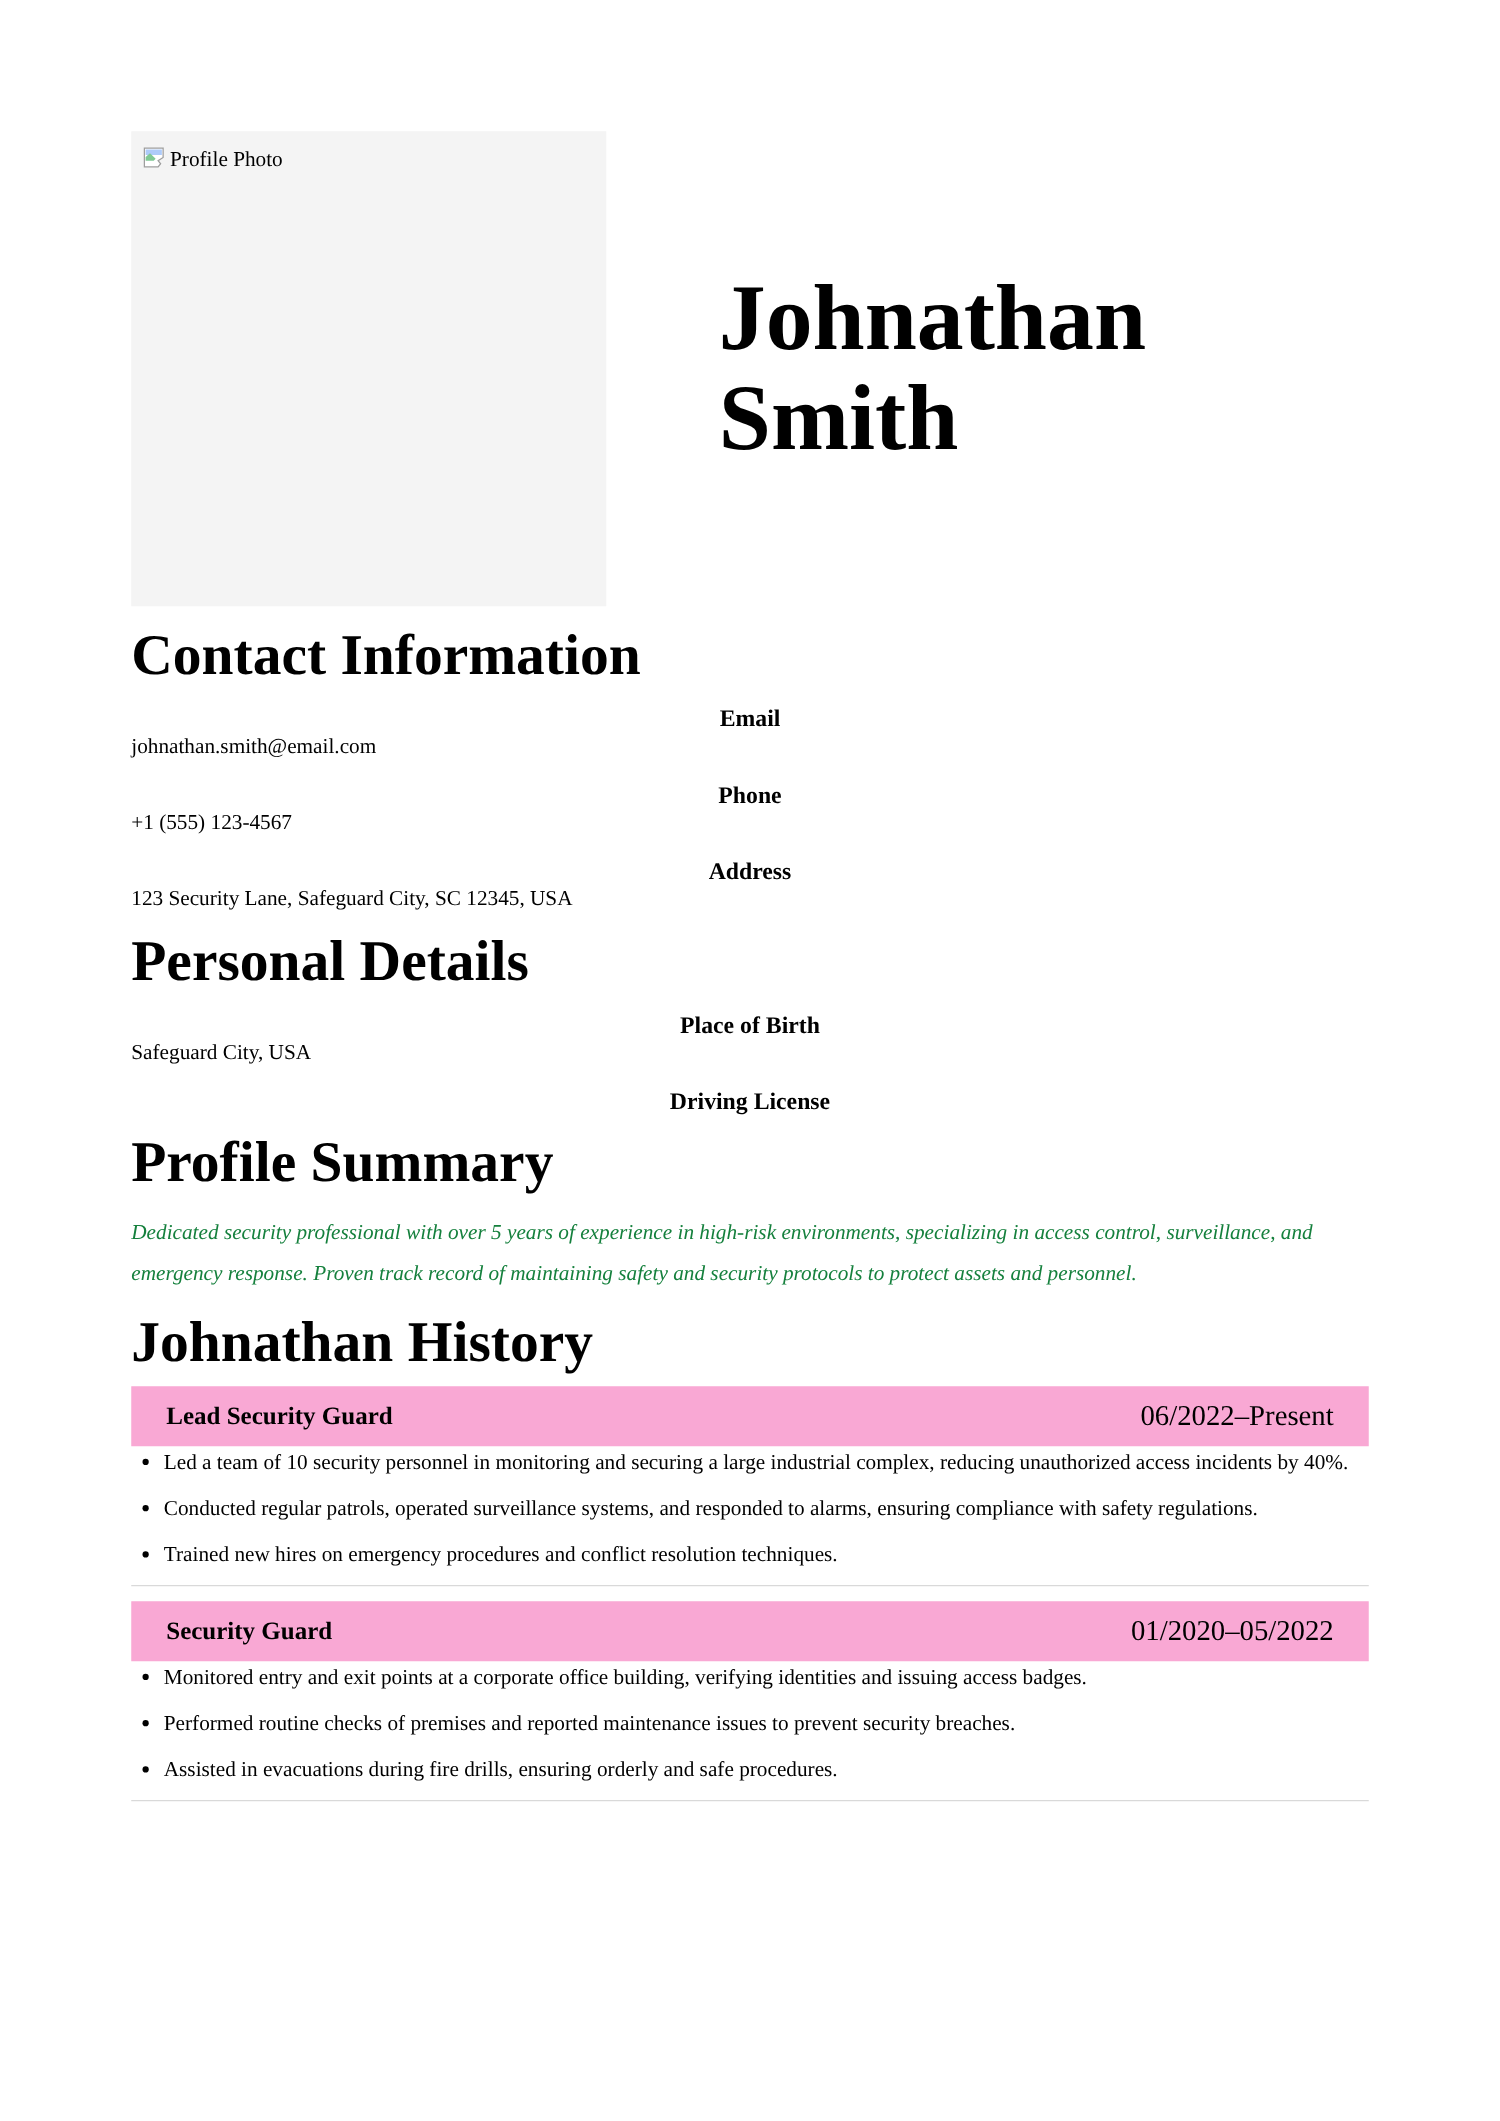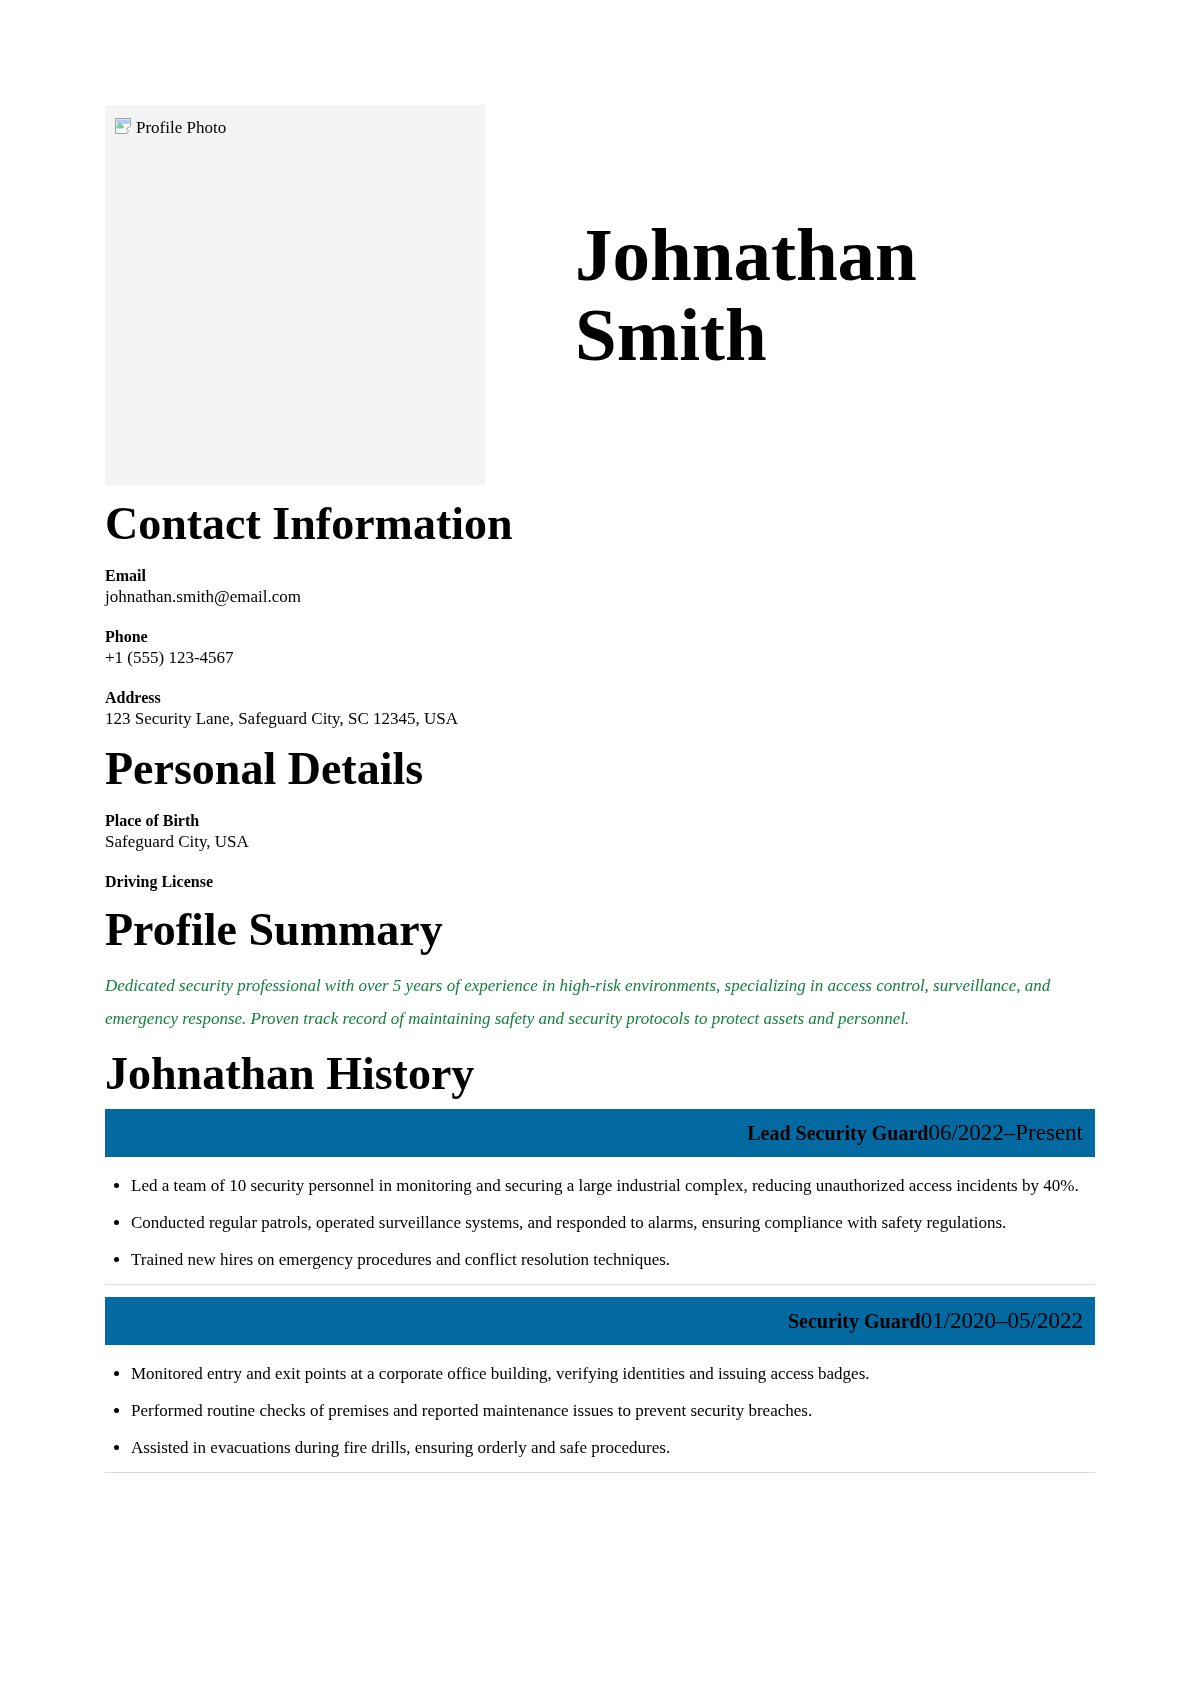--- a/index.html
+++ b/index.html
@@ -31,42 +31,42 @@
   }
 
   
   h2.section {
     font-size: 46px; line-height: 1; font-weight: bold;
     margin: 16px 0 0 0;
   }
 
   
   .field { margin-top: 20px; }
-  .field-label { font-size: 16px; font-weight: bold; line-height: 18px; }
+  .field-label { font-size: 19px; font-weight: bold; line-height: 18px; text-align: center; }
   .field-value { font-size: 17px; line-height: 23px; }
 
   
   p.summary {
     margin: 16px 0 0 0;
     font-style: italic;
     color: #15803d;
     font-size: 17px;
     line-height: 33px;
   }
 
   
   .job-bar {
     margin-top: 12px;
-    background: #0369a1;
-    padding: 12px 12px;
-    display: flex; justify-content: flex-end; align-items: center;
+    background: #f9a8d4;
+    padding: 12px 28px;
+    display: flex; justify-content: space-between; align-items: center;
   }
   .job-title { font-size: 20px; font-weight: bold; line-height: 24px; }
   .job-dates { font-size: 23px; line-height: 24px; }
-  ul.job-bullets { margin: 16px 0 0 0; padding: 0 0 0 26px; }
+  ul.job-bullets { margin: 0 0 0 0; padding: 0 0 0 26px; }
   ul.job-bullets li { font-size: 17px; line-height: 25px; margin-bottom: 12px; }
   hr.divider { border: none; border-top: 1px solid #d9d9d9; margin: 12px 0 0 0; }
 </style>
 </head>
 <body>
 
 <main>
 
   <header class="header">
     <div class="photo">

